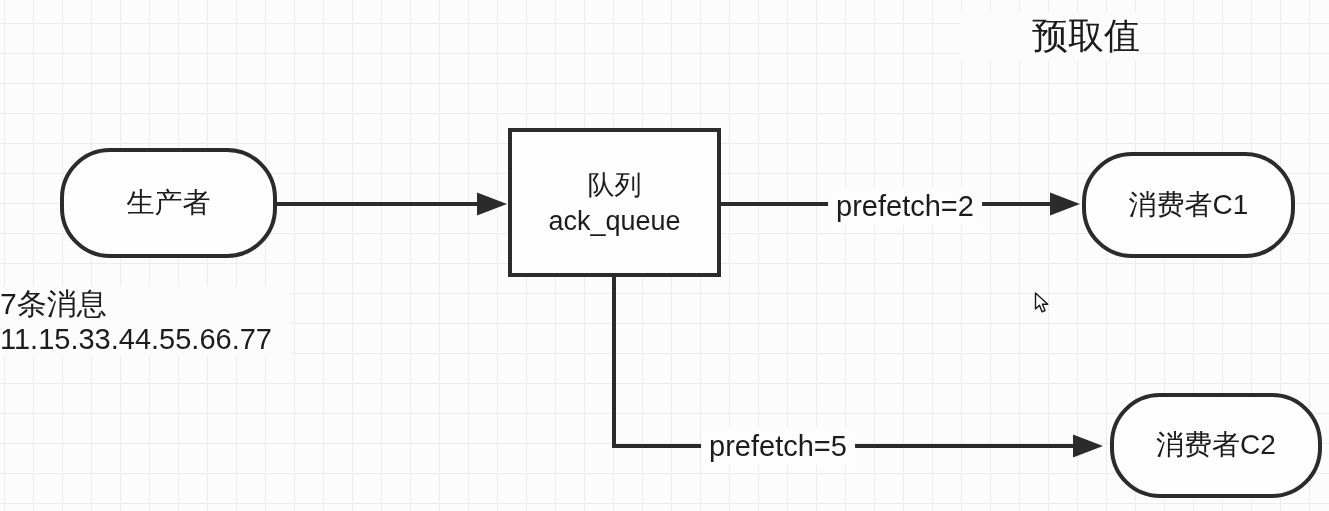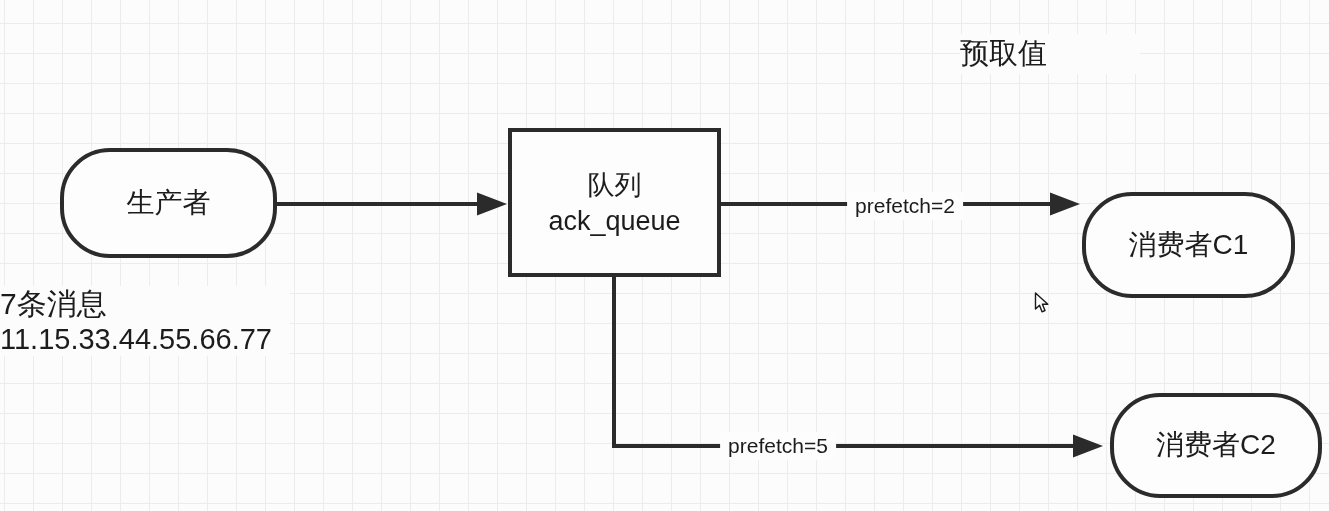--- a/index.html
+++ b/index.html
@@ -37,41 +37,41 @@
     align-items: center;
     justify-content: center;
     text-align: center;
     line-height: 1.3;
   }
   .node.rounded {
     border-radius: 50px;
   }
   .node-producer { left: 60px;  top: 148px; width: 217px; height: 110px; font-size: 28px; }
   .node-queue    { left: 508px; top: 128px; width: 213px; height: 149px; font-size: 27px; line-height: 36px; }
-  .node-c1       { left: 1082px; top: 152px; width: 213px; height: 106px; font-size: 28px; margin-top: 40px; }
+  .node-c1       { left: 1082px; top: 152px; width: 213px; height: 106px; font-size: 28px; }
   .node-c2       { left: 1110px; top: 393px; width: 212px; height: 105px; font-size: 28px; }
 
   .edge-label {
     position: absolute;
     transform: translate(-50%, -50%);
     background: #fdfdfd;
     padding: 2px 8px;
-    font-size: 21px;
+    font-size: 29px;
     white-space: nowrap;
   }
   .label-prefetch2 { left: 905px; top: 206px; }
   .label-prefetch5 { left: 778px; top: 446px; }
 
   .float-title {
     position: absolute;
     left: 960px;
-    top: 34px;
+    top: 12px;
     width: 180px;
-    text-align: left;
-    font-size: 29px;
+    text-align: right;
+    font-size: 36px;
     background: #fcfcfc;
     white-space: nowrap;
   }
   .producer-note {
     position: absolute;
     left: 0;
     top: 286px;
     width: 290px;
     text-align: left;
     background: #fcfcfc;

